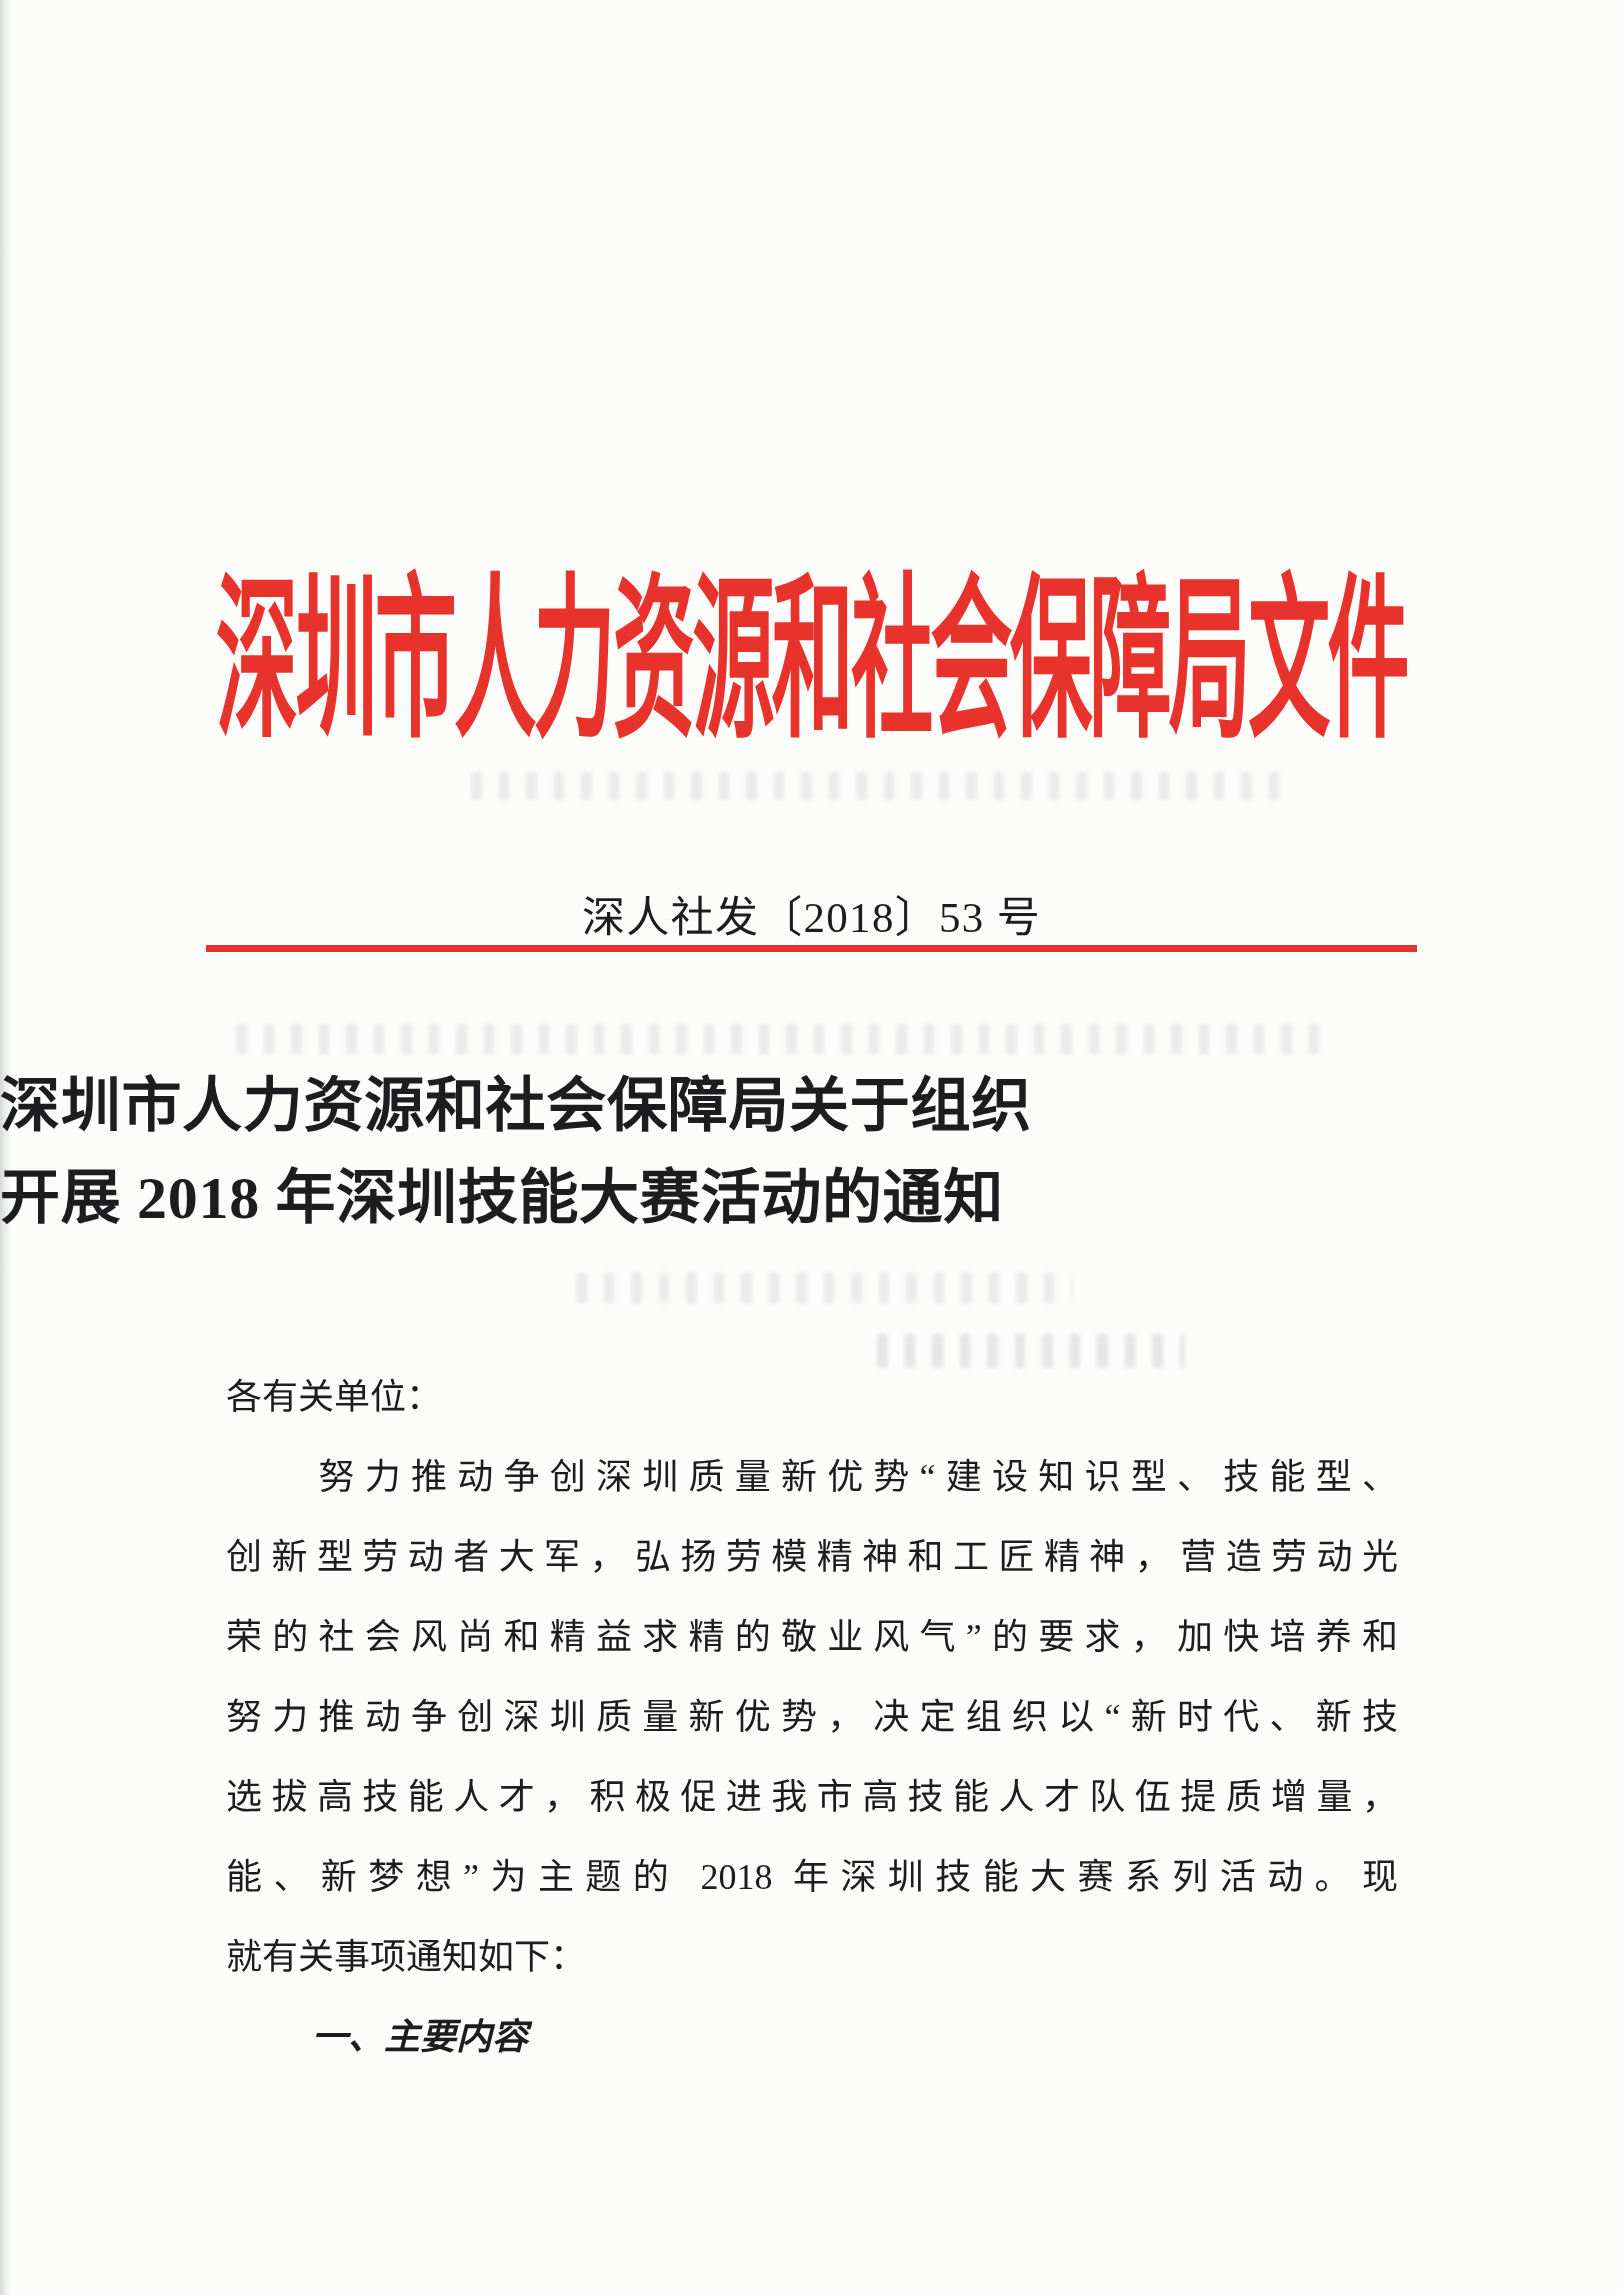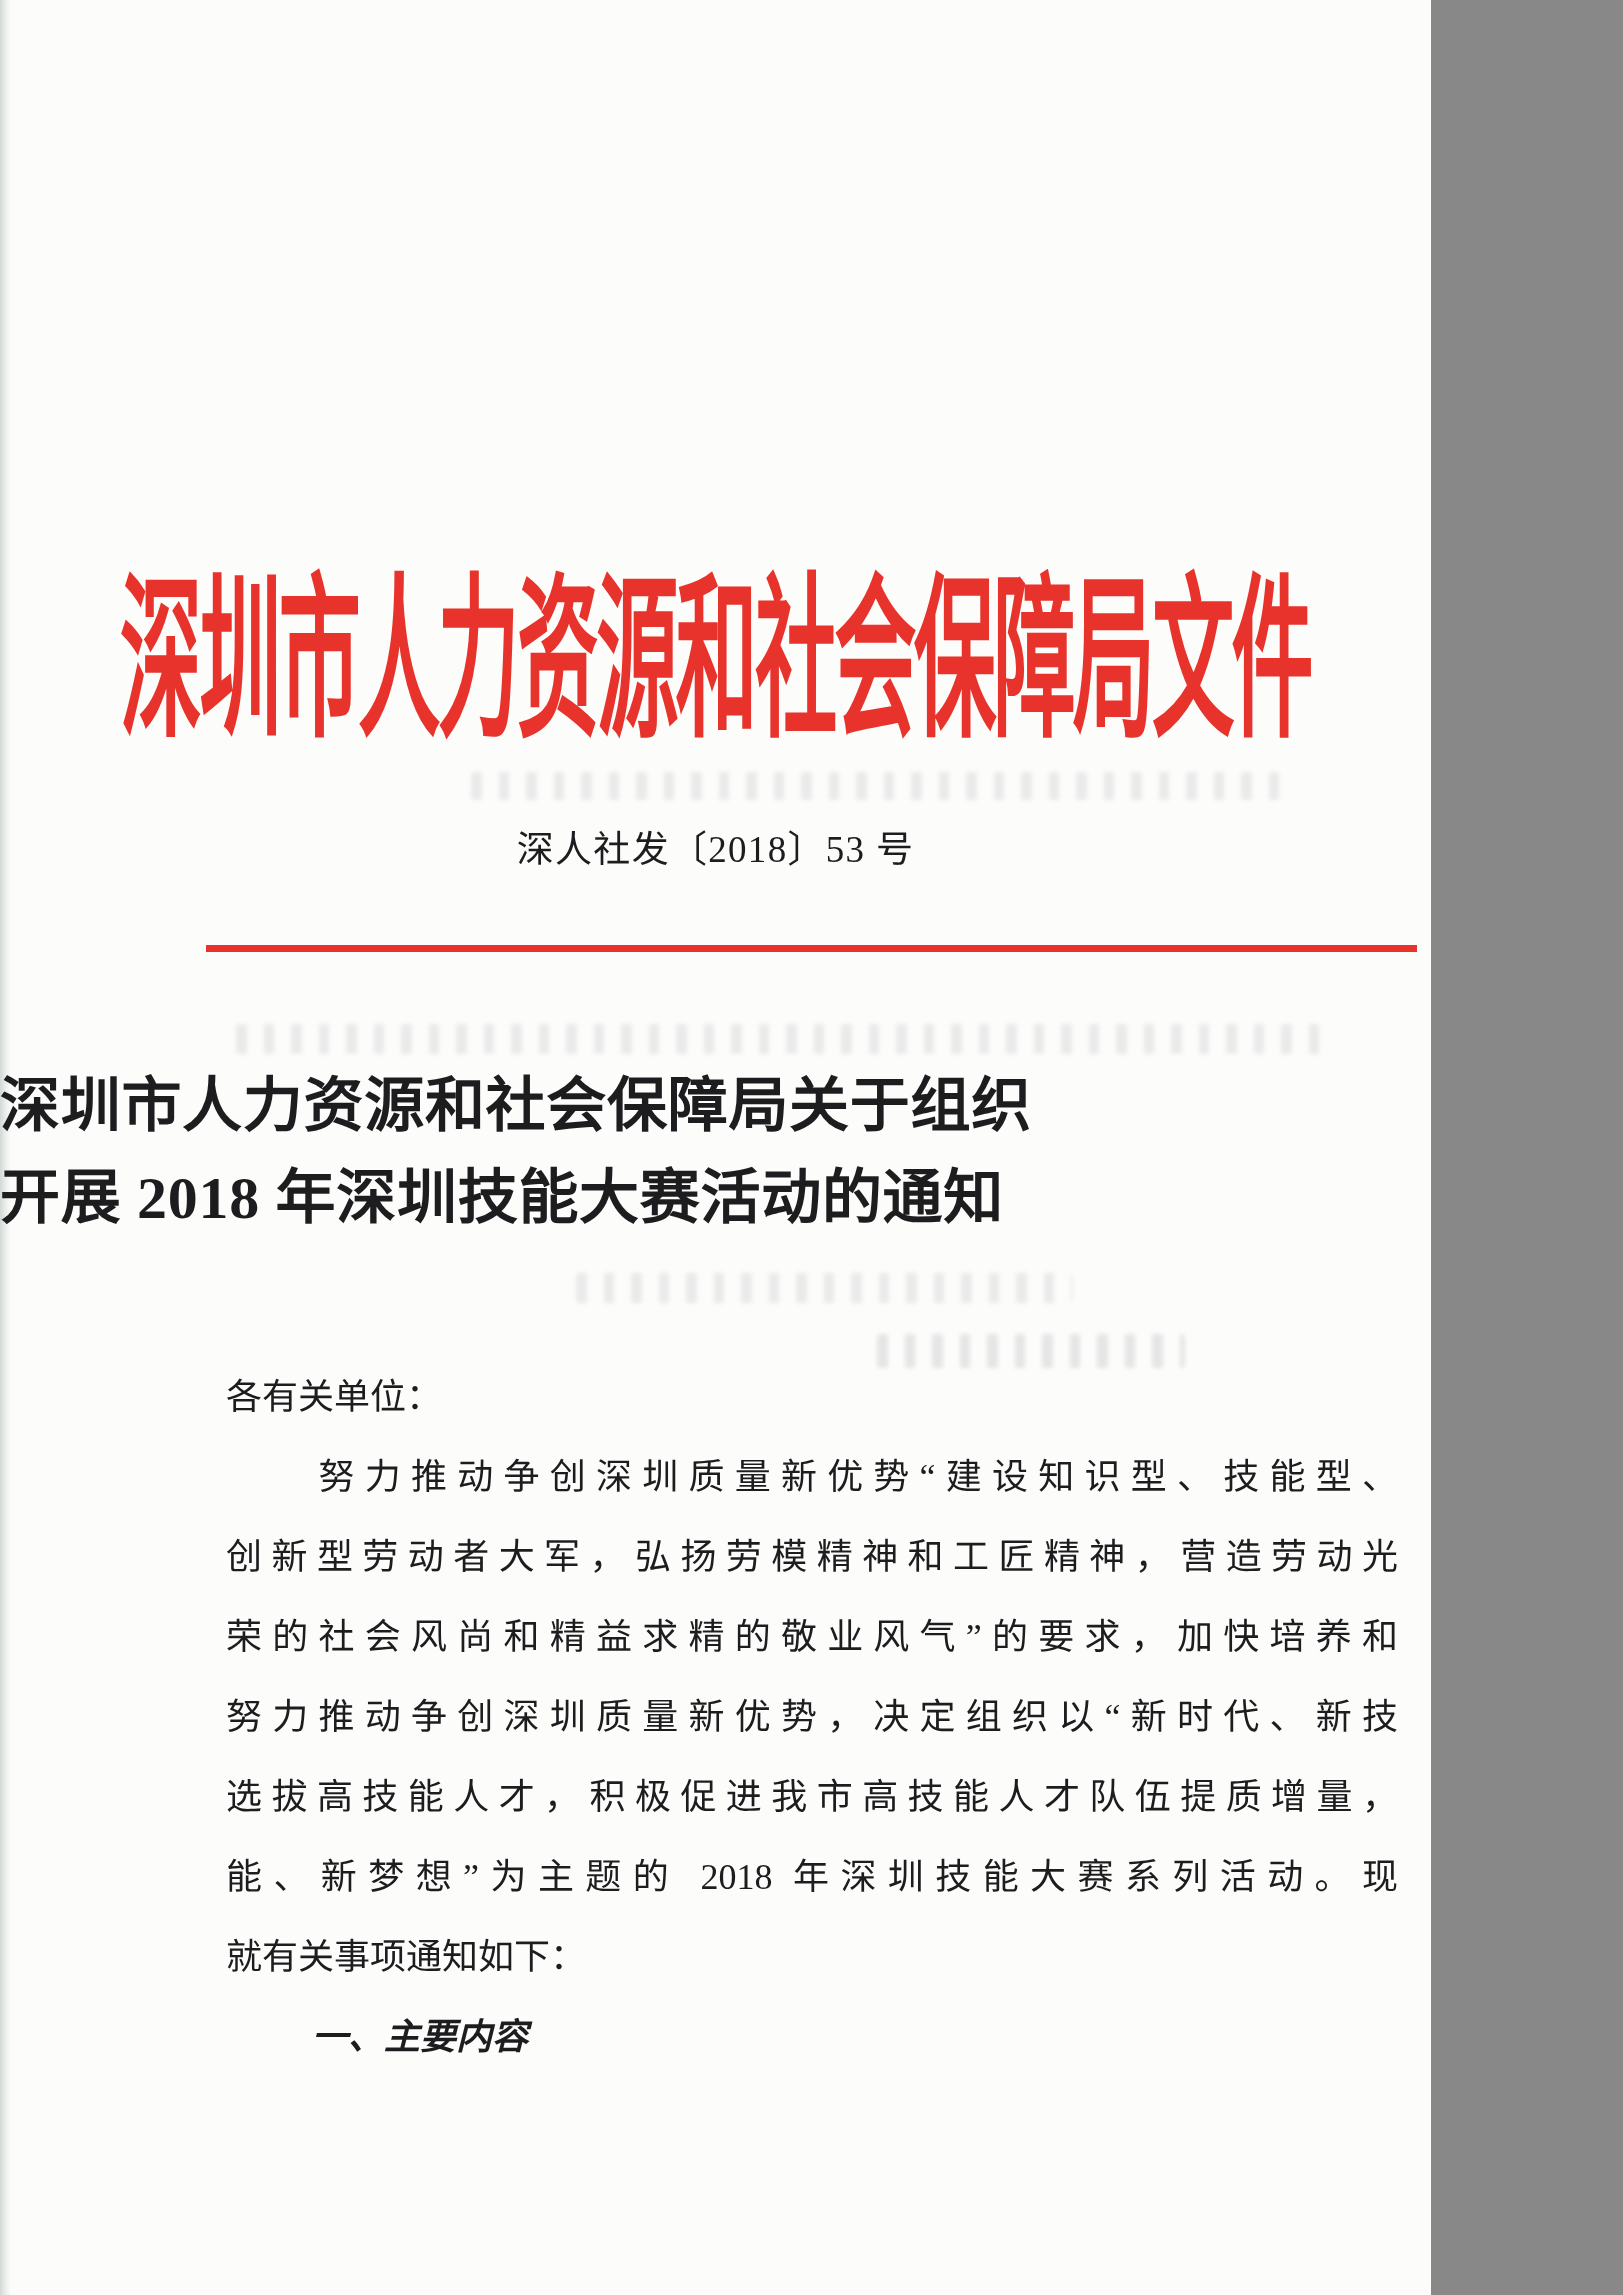--- a/index.html
+++ b/index.html
@@ -3,21 +3,21 @@
 <meta charset="utf-8">
 <style>
   :root{
     --red:#e8332c;
     --ink:#1d1d1f;
     --paper:#fcfcfb;
   }
   html,body{margin:0;padding:0;background:#888;}
   .page{
     position:relative;
-    width:1431px;height:2295px;
+    width:1623px;height:2295px;
     background:var(--paper);
     color:var(--ink);
     font-family:"Liberation Serif","DejaVu Serif",serif;
     overflow:hidden;
   }
   
   .scan-edge{
     position:absolute;left:0;top:0;width:10.5px;height:100%;
     background:linear-gradient(90deg,#c6ccc8 0%,#e3e7e4 45%,rgba(255,255,255,0) 100%);
     opacity:.75;
@@ -31,23 +31,23 @@
     display:inline-block;
     transform:scale(1,2.15);
     transform-origin:50% 50%;
     font-size:82px;line-height:88px;
     font-weight:bold;
     letter-spacing:-2.6px;
     white-space:nowrap;
     color:var(--red);
   }
   .doc-number{
-    position:absolute;top:824px;left:0;width:100%;
+    position:absolute;top:892px;left:0;width:100%;
     text-align:center;
-    font-size:37px;line-height:52px;
+    font-size:43px;line-height:52px;
     letter-spacing:1.3px;
   }
   .red-rule{
     position:absolute;top:945px;left:206px;
     width:1211px;height:7.2px;
     background:var(--red);
   }
   .doc-title{
     position:absolute;top:1060px;left:0;width:100%;
     text-align:left;

